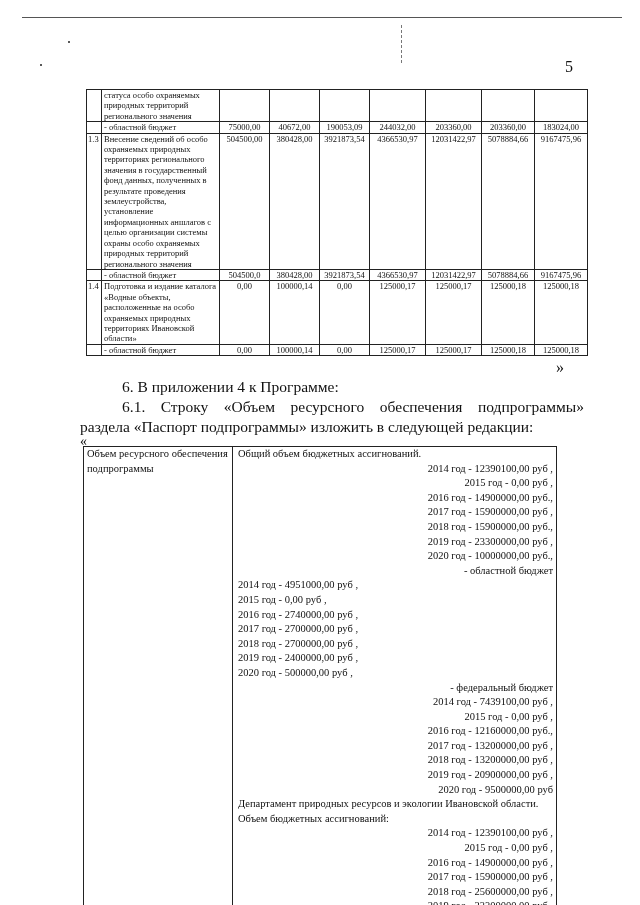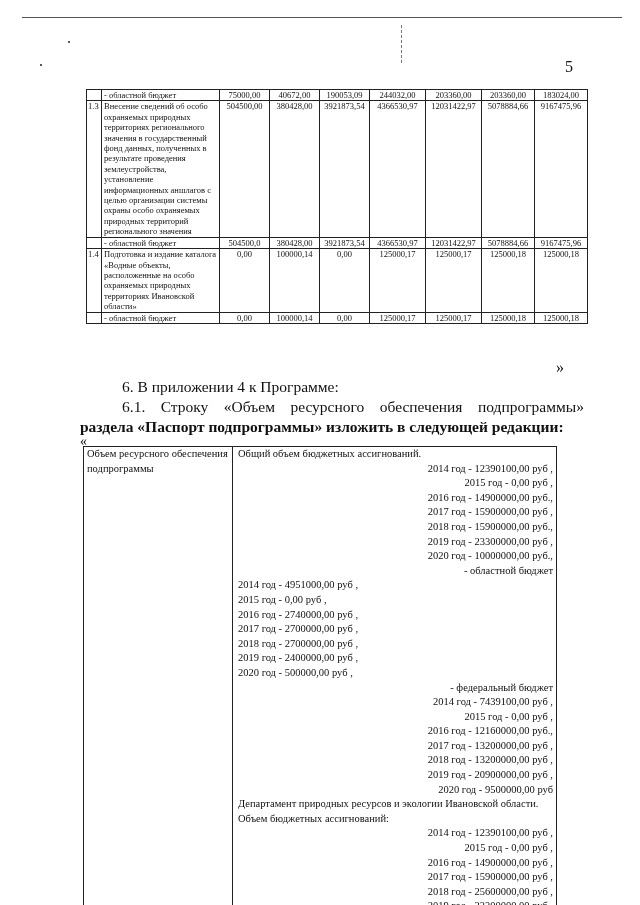--- a/index.html
+++ b/index.html
@@ -21,21 +21,21 @@
   table.fin td.c1 { width: 45px; } table.fin td.c2 { width: 45px; }
   table.fin td.c3 { width: 45px; } table.fin td.c4 { width: 51px; }
   table.fin td.c5 { width: 51px; } table.fin td.c6 { width: 48px; }
   table.fin td.c7 { width: 48px; }
   table.fin tr.sub td { height: 10px; }
 
   .closequote { position: absolute; left: 556px; top: 359px; font-size: 16px; }
   .para { position: absolute; font-size: 15.5px; line-height: 20px; }
   .p1 { left: 122px; top: 377px; }
   .p2 { left: 122px; top: 397px; width: 462px; text-align: justify; text-align-last: justify; }
-  .p3 { left: 80px; top: 417px; font-weight: bold; }
+  .p3 { left: 80px; top: 417px; }
   .openquote { position: absolute; left: 80px; top: 434px; font-size: 14px; }
 
   table.passport { position: absolute; left: 83px; top: 446px; border-collapse: collapse;
                    font-size: 10.5px; line-height: 14.6px; }
   table.passport td { border: 1px solid #222; vertical-align: top; padding: 0 3px; }
   table.passport td.label { width: 142px; }
   table.passport td.content { width: 315px; padding-left: 5px; padding-bottom: 1px; }
   .line { display: block; white-space: nowrap; }
   .ind { padding-left: 5px; text-align: right; }
 
@@ -45,20 +45,31 @@
 <body>
 
 <div class="topline"></div>
 <div class="dot" style="left:68px;top:41px;"></div>
 <div class="dot" style="left:40px;top:64px;"></div>
 <div class="vmark"></div>
 <div class="pagenum">5</div>
 
 <table class="fin">
   <tbody id="fin-body">
+      <tr>
+        <td class="no"></td>
+        <td class="desc">статуса особо охраняемых природных территорий регионального значения</td>
+        <td class="num c1"></td>
+        <td class="num c2"></td>
+        <td class="num c3"></td>
+        <td class="num c4"></td>
+        <td class="num c5"></td>
+        <td class="num c6"></td>
+        <td class="num c7"></td>
+      </tr>
       <tr class="sub">
         <td class="no"></td>
         <td class="desc">- областной бюджет</td>
         <td class="num c1">75000,00</td>
         <td class="num c2">40672,00</td>
         <td class="num c3">190053,09</td>
         <td class="num c4">244032,00</td>
         <td class="num c5">203360,00</td>
         <td class="num c6">203360,00</td>
         <td class="num c7">183024,00</td>

